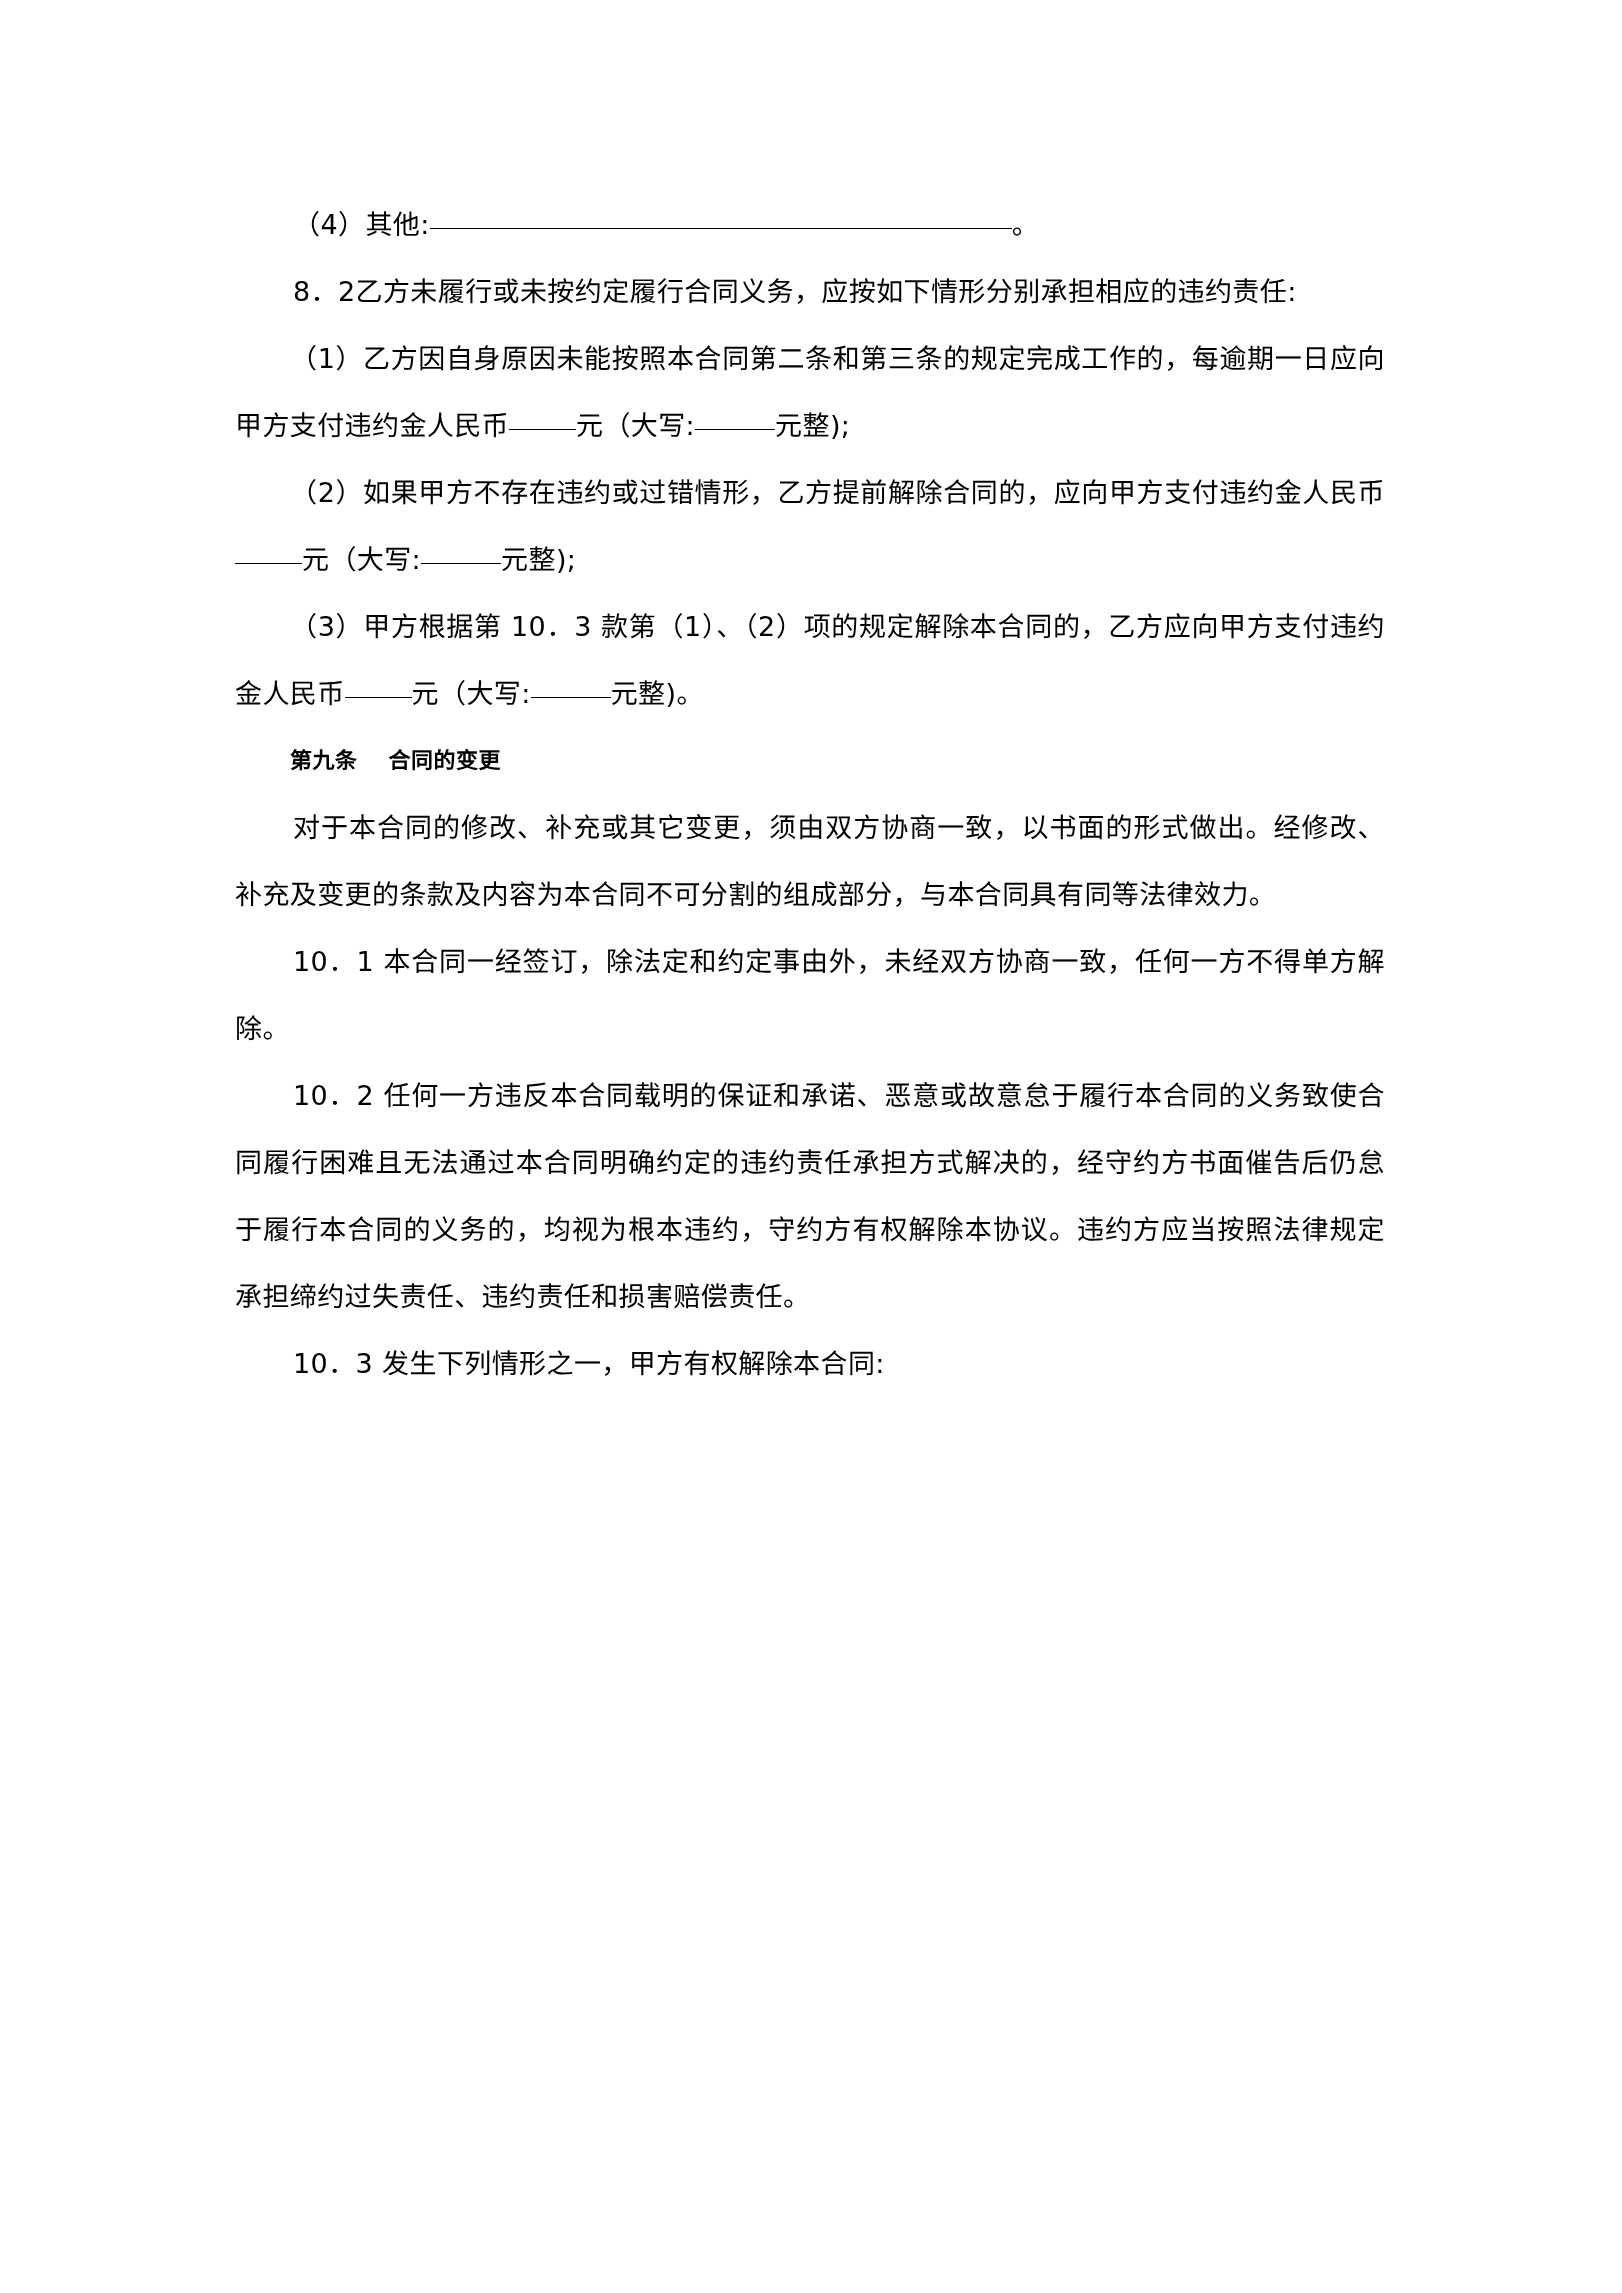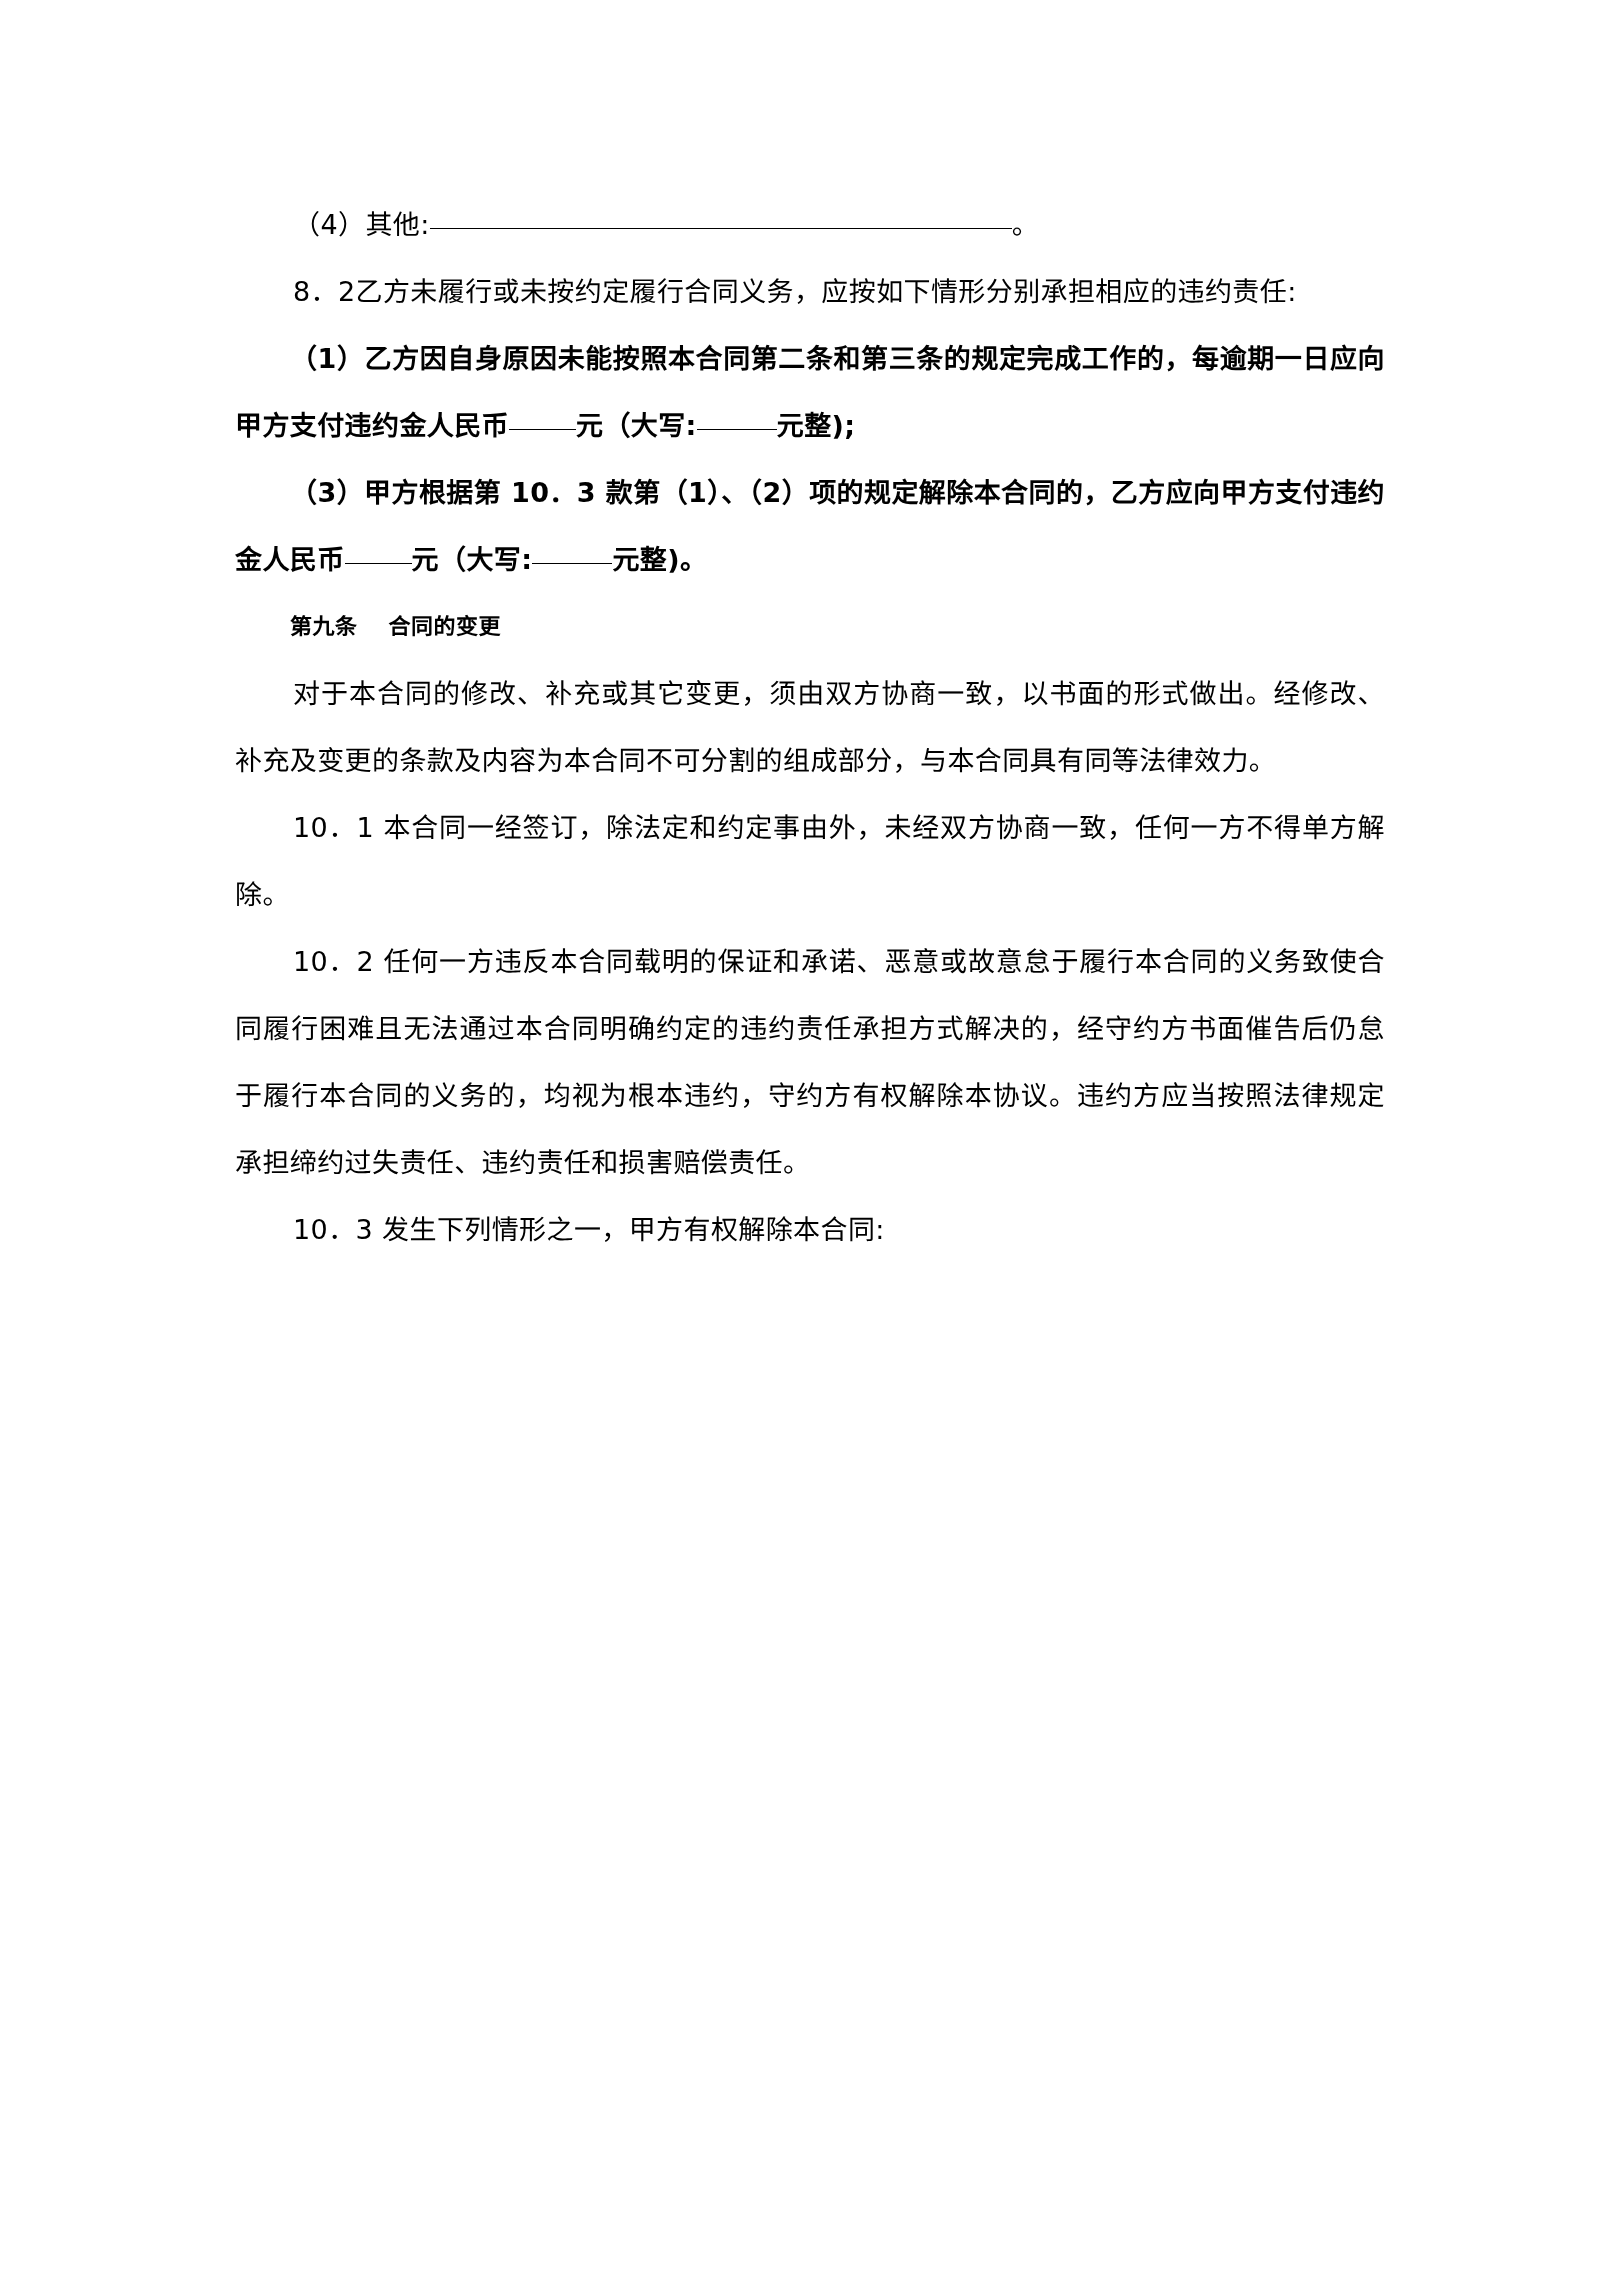--- a/index.html
+++ b/index.html
@@ -34,21 +34,20 @@
     text-align: justify;
     text-justify: inter-ideograph;
     margin: 0;
     white-space: pre-wrap;
   }
   .indent {
     text-indent: 58px;
   }
   .indent-2 {
     text-indent: 55px;
-    font-weight: bold;
   }
   .heading {
     font-weight: bold;
     font-size: 22px;
     line-height: 67px;
     margin: 0;
     text-indent: 55px;
     letter-spacing: 0.5px;
   }
   .heading .gap {
@@ -82,20 +81,21 @@
 
 <div class="page">
   <div class="content">
 
     <p class="para indent"><span>（4）其他:</span><span class="blank-long"></span><span>。</span></p>
 
     <p class="para indent">8．2乙方未履行或未按约定履行合同义务，应按如下情形分别承担相应的违约责任:</p>
 
     <p class="para indent-2"><span>（1）乙方因自身原因未能按照本合同第二条和第三条的规定完成工作的，每逾期一日应向甲方支付违约金人民币</span><span class="blank-mid"></span><span>元（大写:</span><span class="blank-sm"></span><span>元整);</span></p>
 
+    <p class="para indent-2"><span>（2）如果甲方不存在违约或过错情形，乙方提前解除合同的，应向甲方支付违约金人民币</span><span class="blank-mid"></span><span>元（大写:</span><span class="blank-sm"></span><span>元整);</span></p>
 
     <p class="para indent-2"><span>（3）甲方根据第 10．3 款第（1）、（2）项的规定解除本合同的，乙方应向甲方支付违约金人民币</span><span class="blank-mid"></span><span>元（大写:</span><span class="blank-sm"></span><span>元整)。</span></p>
 
     <p class="heading"><span>第九条</span><span class="gap"></span><span>合同的变更</span></p>
 
     <p class="para indent">对于本合同的修改、补充或其它变更，须由双方协商一致，以书面的形式做出。经修改、补充及变更的条款及内容为本合同不可分割的组成部分，与本合同具有同等法律效力。</p>
 
 
     <p class="para indent">10．1 本合同一经签订，除法定和约定事由外，未经双方协商一致，任何一方不得单方解除。</p>
 

